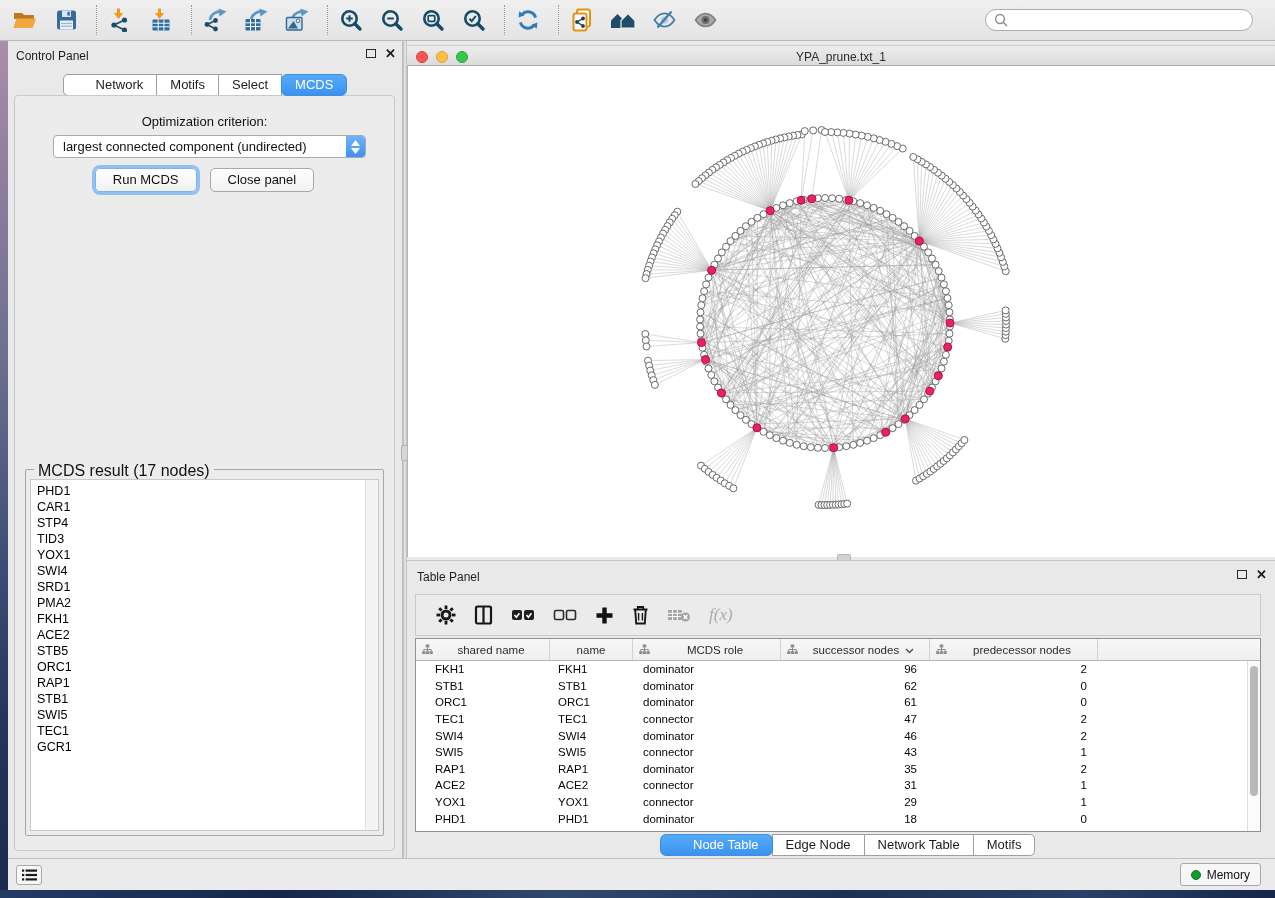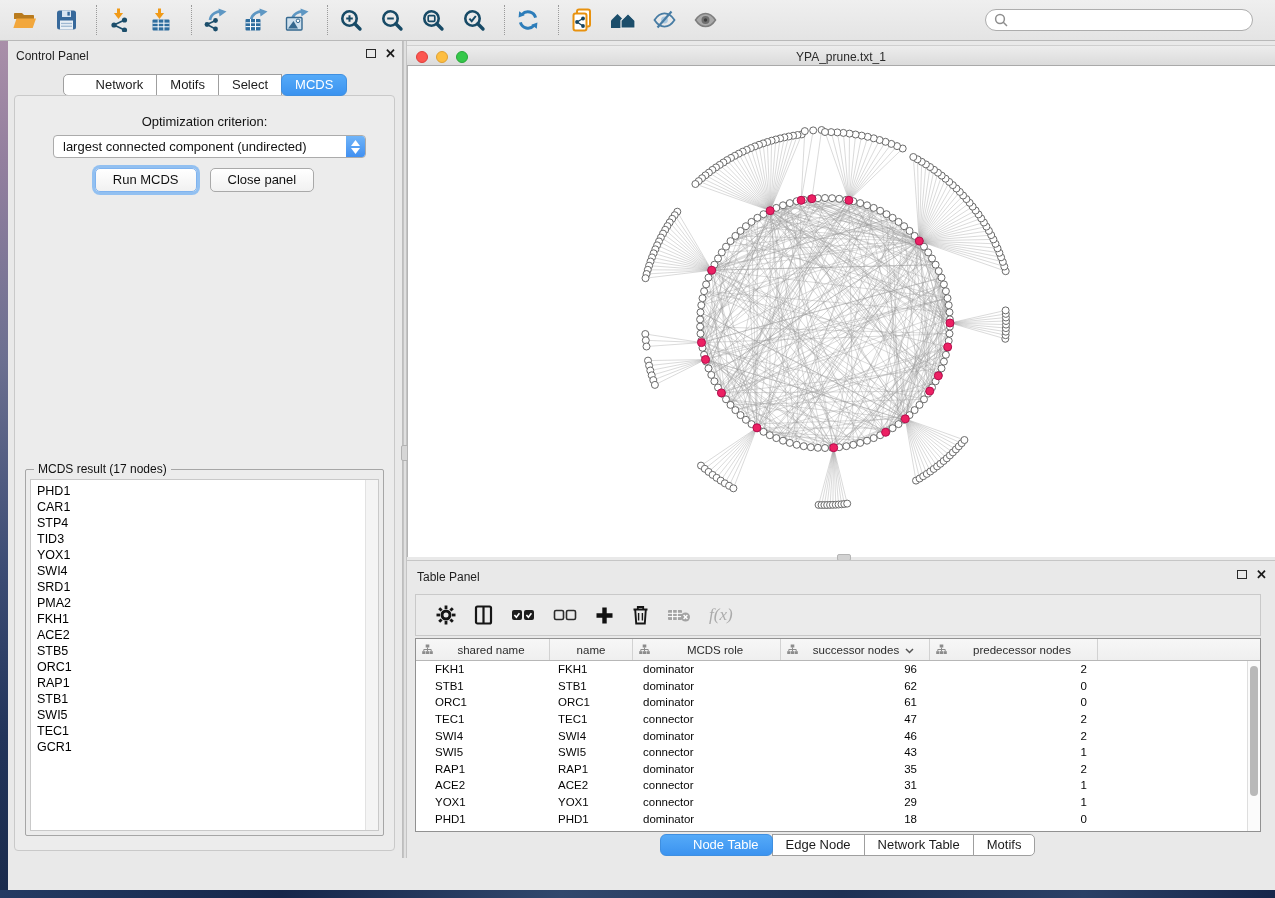--- a/index.html
+++ b/index.html
@@ -40,21 +40,21 @@
   .dropdown { position:absolute; left:38px; top:39px; width:313px; height:23px; background:#fff; border:1px solid #ABABAB;
     border-radius:4px; display:flex; align-items:center; overflow:hidden; }
   .dropdown .dd-text { flex:1; font-size:13px; color:#111; padding-left:9px; white-space:nowrap; }
   .dd-stepper { width:19px; height:23px; background:linear-gradient(#72B6F9,#3F8EF0); border-radius:0 4px 4px 0;
     display:flex; flex-direction:column; align-items:center; justify-content:center; gap:2px; }
   .btn-row { position:absolute; left:0; right:0; top:72px; display:flex; justify-content:center; gap:13px; }
   .push-btn { font-size:13px; color:#111; background:linear-gradient(#FFFFFF,#F1F1F1); border:1px solid #A9A9A9;
     border-radius:5px; padding:3px 17px 4px; }
   .push-btn.focused { box-shadow:0 0 0 3px rgba(86,163,245,.6); border-color:#7FB3EF; }
   .mcds-group { position:absolute; left:10px; right:10px; top:373px; bottom:14px; border:1px solid #A6A6A6; border-radius:2px; }
-  .mcds-legend { position:absolute; left:8px; top:-8px; background:#ECECEC; padding:0 4px; font-size:12px; color:#111; }
+  .mcds-legend { position:absolute; left:8px; top:-8px; background:#ECECEC; padding:0 4px; font-size:16px; color:#111; }
   .mcds-listbox { position:absolute; left:4px; right:4px; top:9px; bottom:4px; background:#fff; border:1px solid #C9C9C9; display:flex; }
   .mcds-items { flex:1; padding:3px 0 0 6px; overflow:hidden; }
   .mcds-item { font-size:12.5px; line-height:16px; color:#000; }
   .mcds-scroll { width:13px; background:#F4F4F4; border-left:1px solid #E2E2E2; }
 
   
   .v-split { left:403px; top:41px; width:4px; height:817px; background:#E0E0E0; border-left:1px solid #C4C4C4; border-right:1px solid #C4C4C4; }
   .v-handle { position:absolute; left:-3px; top:404px; width:8px; height:16px; background:#D6D6D6; border:1px solid #B2B2B2; border-radius:2px; }
 
   
@@ -1341,14 +1341,32 @@
 
       <div class="tp-tabs" id="tp-tabs">
           <span class="tab active">Node Table</span>
           <span class="tab">Edge Node</span>
           <span class="tab">Network Table</span>
           <span class="tab">Motifs</span>
         </div>
     </div>
   </div>
 
+  <div class="statusbar abs">
+    <span class="sb-listbtn">
+      <svg width="15" height="12" viewBox="0 0 15 12">
+          <g fill="#1a1a1a">
+            <rect x="0" y="0.5" width="2.2" height="2.2"></rect>
+            <rect x="0" y="4.9" width="2.2" height="2.2"></rect>
+            <rect x="0" y="9.3" width="2.2" height="2.2"></rect>
+            <rect x="3.6" y="0.5" width="11.4" height="2.2"></rect>
+            <rect x="3.6" y="4.9" width="11.4" height="2.2"></rect>
+            <rect x="3.6" y="9.3" width="11.4" height="2.2"></rect>
+          </g>
+        </svg>
+    </span>
+    <span class="memory-btn">
+      <span class="mem-dot"></span>
+      <span>Memory</span>
+    </span>
+  </div>
 
 </div>
 
 </body></html>

